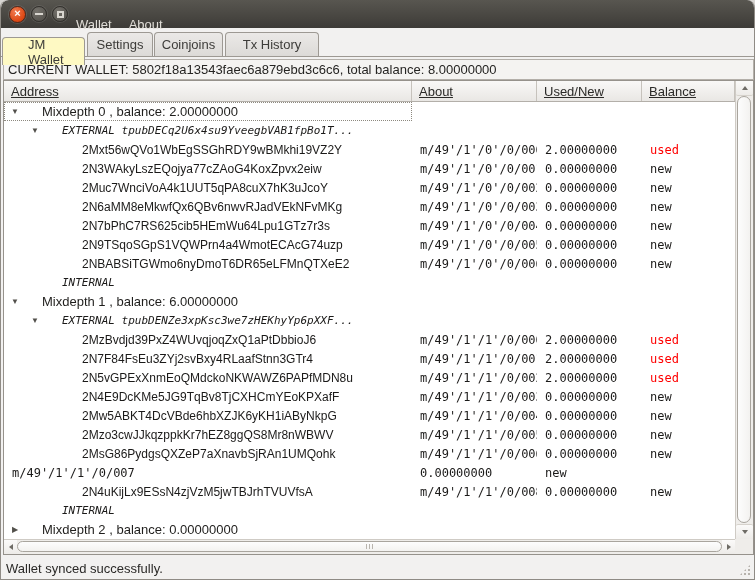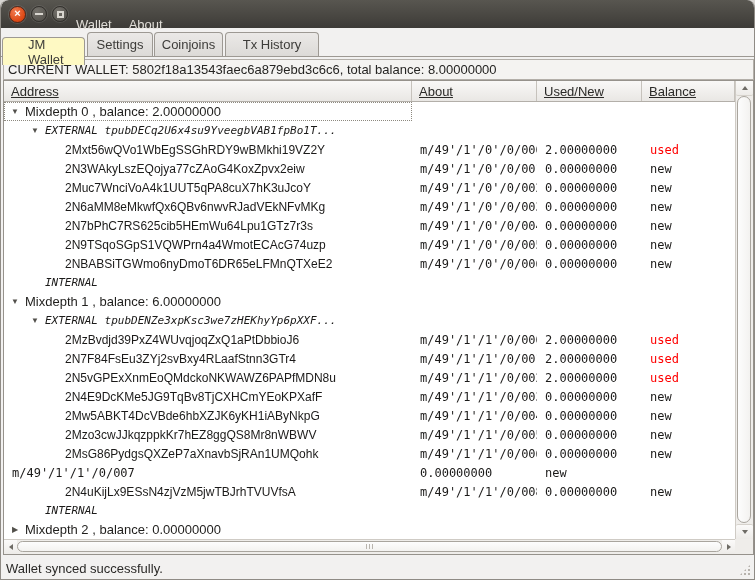--- a/index.html
+++ b/index.html
@@ -87,21 +87,21 @@
   }
   .viewport {
     position:absolute; left:0; top:21px; right:18px; bottom:15px;
     overflow:hidden; background:#fff;
   }
   .row { display:grid; grid-template-columns:408px 125px 105px 93px; height:19px; align-items:center; }
   .cell { white-space:nowrap; overflow:hidden; color:#1b1a19; }
   .c-addr { display:flex; align-items:center; height:100%; }
   .expander { flex:none; width:14px; text-align:center; color:#52504b; font-size:8px; line-height:1; }
   .expander.noexp { visibility:hidden; }
-  .row-label { margin-left:3px; }
+  .row-label { margin-left:20px; }
   .c-index,.c-bal,.c-status { font-family:"DejaVu Sans Mono","Liberation Mono",monospace; font-size:12px; padding-left:8px; }
   .kind-address .row-label { font-family:Liberation Sans, sans-serif; font-size:12px; }
   .kind-branch  .row-label { font-family:"DejaVu Sans Mono","Liberation Mono",monospace; font-size:11px;font-style:italic; }
   .kind-mixdepth .row-label { font-size:13px; color:#1f1e1c; }
   .c-status.used { color:#ff0000; }
   .c-addr.focused { outline:1px dotted #8d897f; outline-offset:-1px; }
   
   .vscroll {
     position:absolute; top:0; right:0; width:18px; bottom:15px;
     background:#efedea; border-left:1px solid #cfcbc5;

